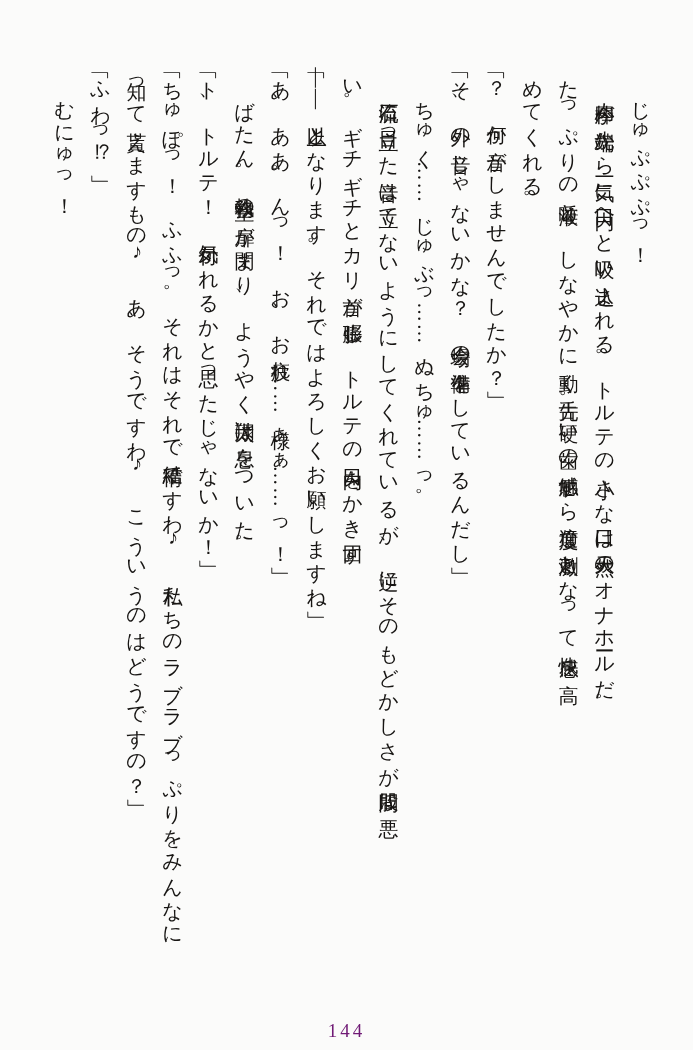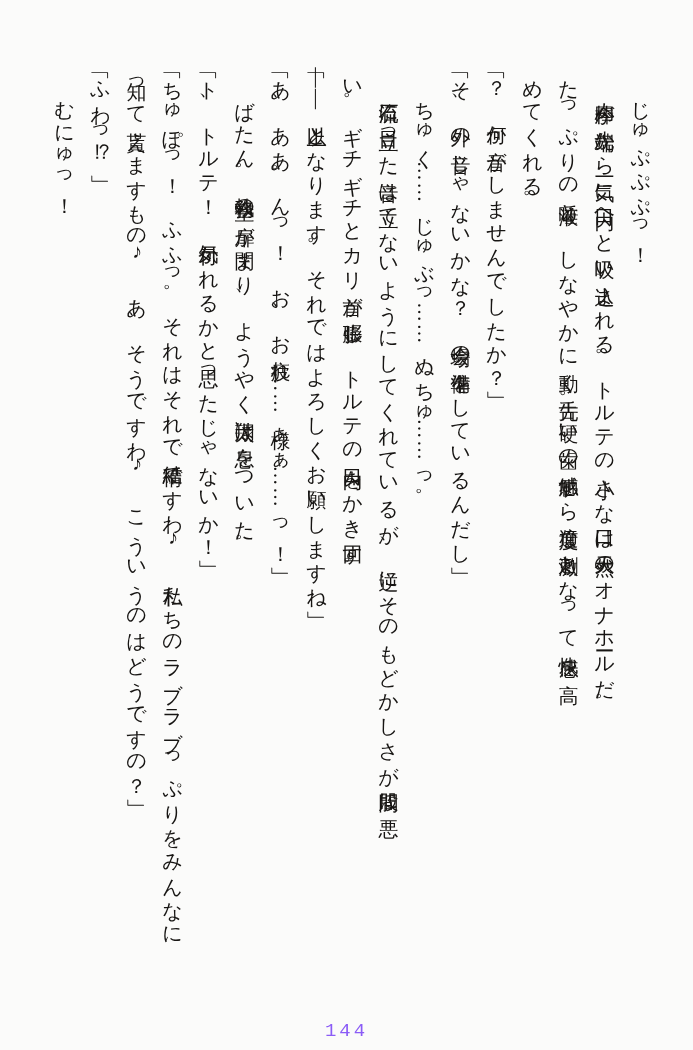--- a/index.html
+++ b/index.html
@@ -36,22 +36,22 @@
     padding: 0;
   }
   .page-number {
     position: absolute;
     bottom: 8px;
     left: 0;
     right: 0;
     text-align: center;
     font-size: 19px;
     letter-spacing: 3px;
-    color: #8b5cf6;
-    font-family: Liberation Mono, monospace;
+    color: #701a75;
+    font-family: Liberation Serif, serif;
   }
 </style>
 </head>
 <body>
 
 <div class="page">
   <div class="text-block">
     <p>　じゅぷぷぷっ！</p>
     <p>　肉棒が先端から一気に口内へと吸い込まれる。トルテの小さな口は天然のオナホールだ。</p>
     <p>たっぷりの唾液と、しなやかに動く舌先。硬い歯の感触すら適度な刺激となって快感を高</p>

